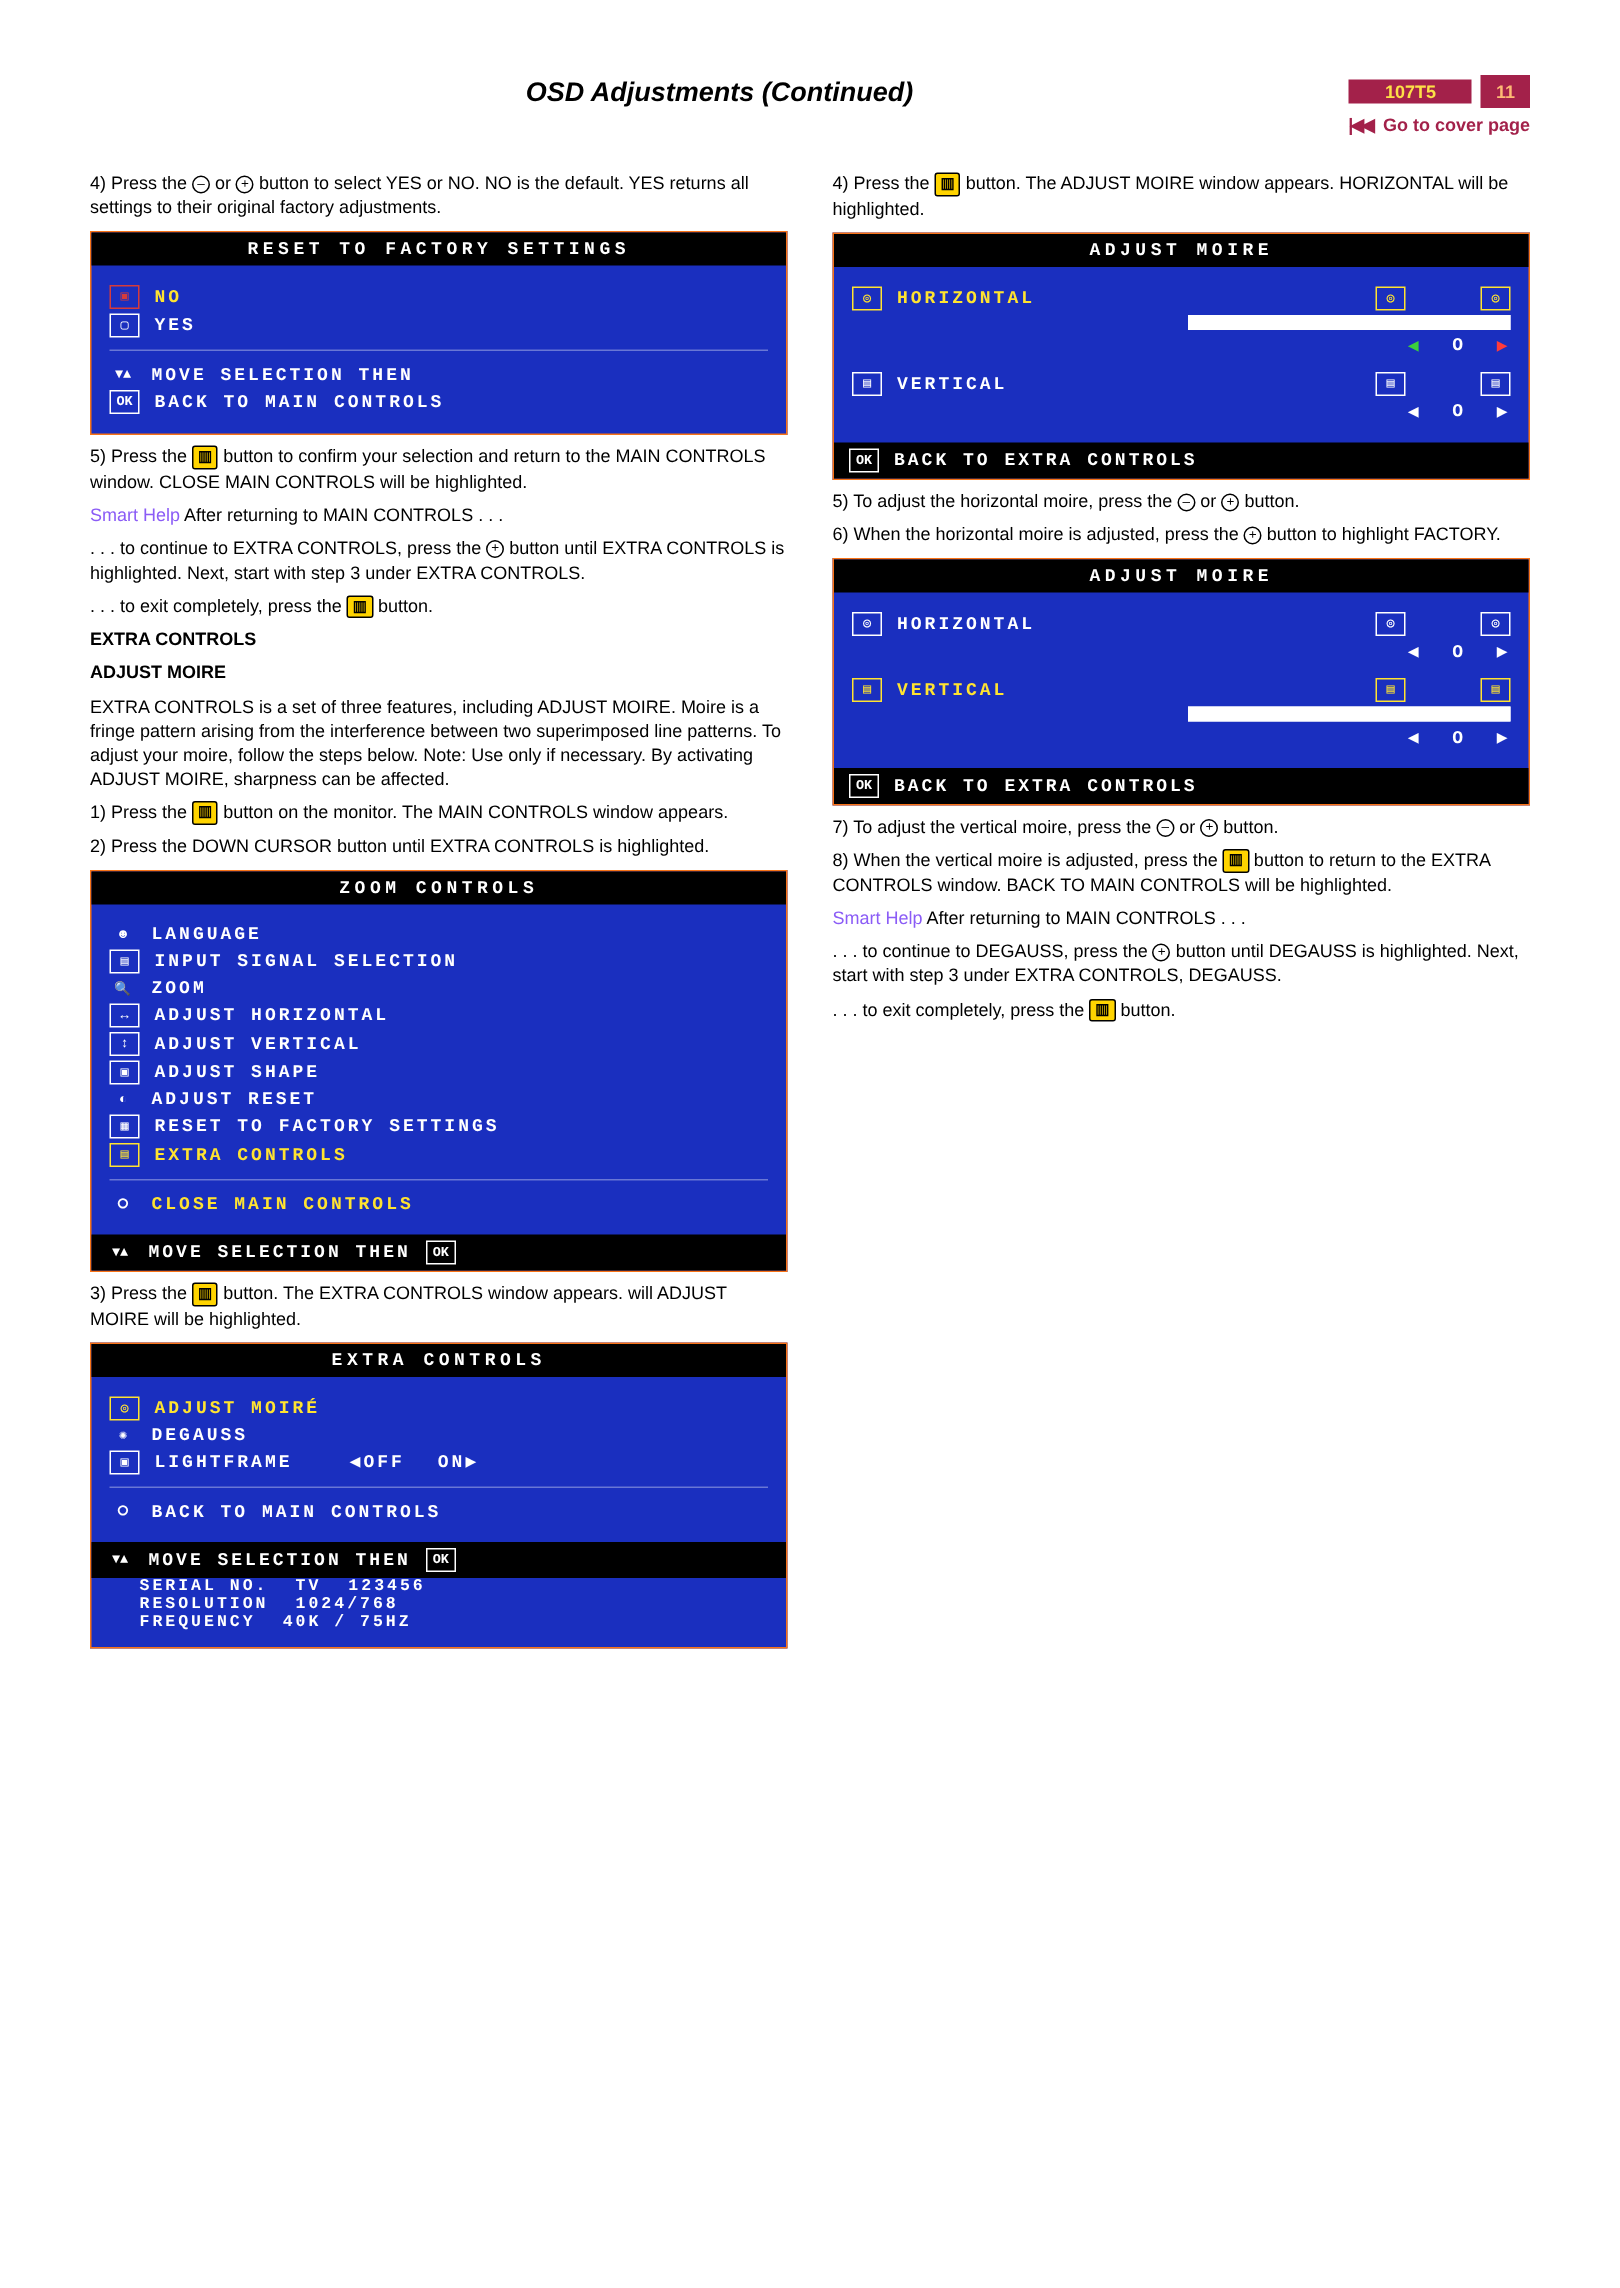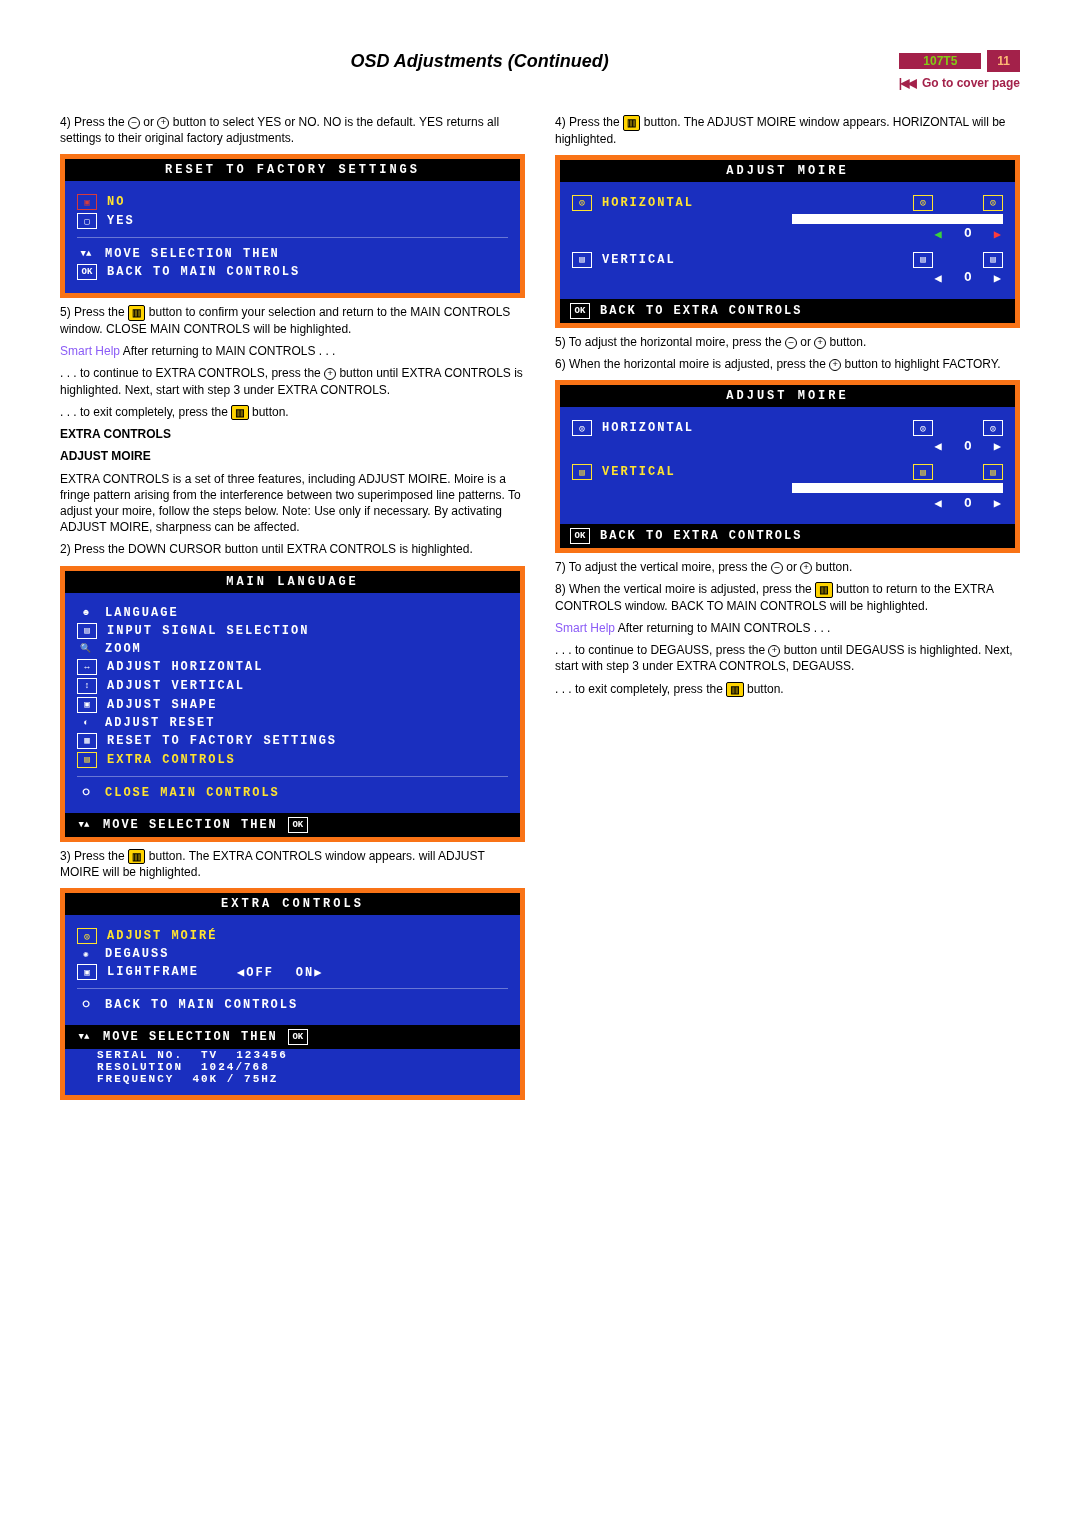--- a/index.html
+++ b/index.html
@@ -6,36 +6,36 @@
     font-family: Arial, Helvetica, sans-serif;
     font-size: 12px;
     color: #000;
     margin: 0;
     padding: 50px 60px;
     width: 960px;
     background: #fff;
   }
   .head-row { display: flex; align-items: center; margin-bottom: 4px; }
   .head-title { font-size: 18px; font-weight: bold; font-style: italic; flex: 1; text-align: center; }
-  .model-box { background:#a3214a; color:#84cc16; font-weight:bold; padding:1px 24px; margin-right:6px;}
+  .model-box { background:#a3214a; color:#fde047; font-weight:bold; padding:1px 24px; margin-right:6px;}
   .page-box  { background:#a3214a; color:#fdba74; font-weight:bold; padding:4px 10px;text-align:center;}
   .cover-row { text-align:right; color:#a3214a; font-weight:bold; margin-bottom:18px;}
   .cover-row .rew { letter-spacing:-2px; margin-right:4px;}
   .columns { display:flex; gap:30px; }
   .col { flex:1 1 0; }
   p { margin: 6px 0; line-height:1.35;}
   .sh { color:#8b5cf6; }
   .bold { font-weight:bold; }
   .btn-icon { display:inline-block; background:#ffd400; border:1px solid #000; border-radius:2px; padding:0 3px; font-size:10px; font-weight:bold; vertical-align:middle;}
   .dot { display:inline-block; width:10px; height:10px; border-radius:50%; border:1px solid #000; vertical-align:middle;}
   .dot.minus::after{content:"–";display:block;font-size:9px;line-height:8px;text-align:center;}
   .dot.plus::after{content:"+";display:block;font-size:9px;line-height:8px;text-align:center;}
 
   
-  .osd { background:#1a2fbf; color:#fff; font-family: "Courier New", monospace; font-weight:bold; letter-spacing:2px; font-size:12px; margin:8px 0 6px; border:5px solid #f97316; }
+  .osd { background:#1a2fbf; color:#fff; font-family: "Courier New", monospace; font-weight:bold; letter-spacing:2px; font-size:12px; margin:8px 0 6px; border:1px solid #f97316; }
   .osd .titlebar { background:#000; color:#fff; text-align:center; padding:4px 0; letter-spacing:3px;}
   .osd .body { padding:10px 12px; }
   .osd .row { display:flex; align-items:center; gap:10px; margin:3px 0;}
   .osd .ico { display:inline-flex; width:18px; height:14px; align-items:center; justify-content:center; border:1px solid currentColor; font-size:9px; letter-spacing:0;}
   .osd .ico.nb{border:none;}
   .osd .hl { color:#ffe330; }
   .osd .hint { border-top:1px solid rgba(255,255,255,.35); margin-top:8px; padding-top:6px;}
   .osd .bar { flex:1; height:8px; background:#fff; border:1px solid #fff;}
   .osd .tri { color:#fff; }
   .osd .tri.g { color:#3bd13b;}
@@ -93,24 +93,25 @@
   <p><span>5) Press the </span><span class="btn-icon">▥</span><span> button to confirm your selection and return to the MAIN CONTROLS window. CLOSE MAIN CONTROLS will be highlighted.</span></p>
 
   <p><span class="sh">Smart Help</span><span>  After returning to MAIN CONTROLS . . .</span></p>
   <p><span>. . . to continue to EXTRA CONTROLS, press the </span><span class="dot plus"></span><span> button until EXTRA CONTROLS is highlighted. Next, start with step 3 under EXTRA CONTROLS.</span></p>
   <p><span>. . . to exit completely, press the </span><span class="btn-icon">▥</span><span> button.</span></p>
 
   <p class="bold">EXTRA CONTROLS</p>
   <p class="bold">ADJUST MOIRE</p>
   <p>EXTRA CONTROLS is a set of three features, including ADJUST MOIRE. Moire is a fringe pattern arising from the interference between two superimposed line patterns. To adjust your moire, follow the steps below. Note: Use only if necessary. By activating ADJUST MOIRE, sharpness can be affected.</p>
 
+  <p><span>1) Press the </span><span class="btn-icon">▥</span><span> button on the monitor. The MAIN CONTROLS window appears.</span></p>
   <p>2) Press the DOWN CURSOR button until EXTRA CONTROLS is highlighted.</p>
 
   <div class="osd">
-    <div class="titlebar">MAIN LANGUAGE</div>
+    <div class="titlebar">ZOOM CONTROLS</div>
     <div class="body">
       <div class="row">
             <span class="ico nb">☻</span>
             <span>LANGUAGE</span>
           </div>
       <div class="row">
             <span class="ico">▤</span>
             <span>INPUT SIGNAL SELECTION</span>
           </div>
       <div class="row">

